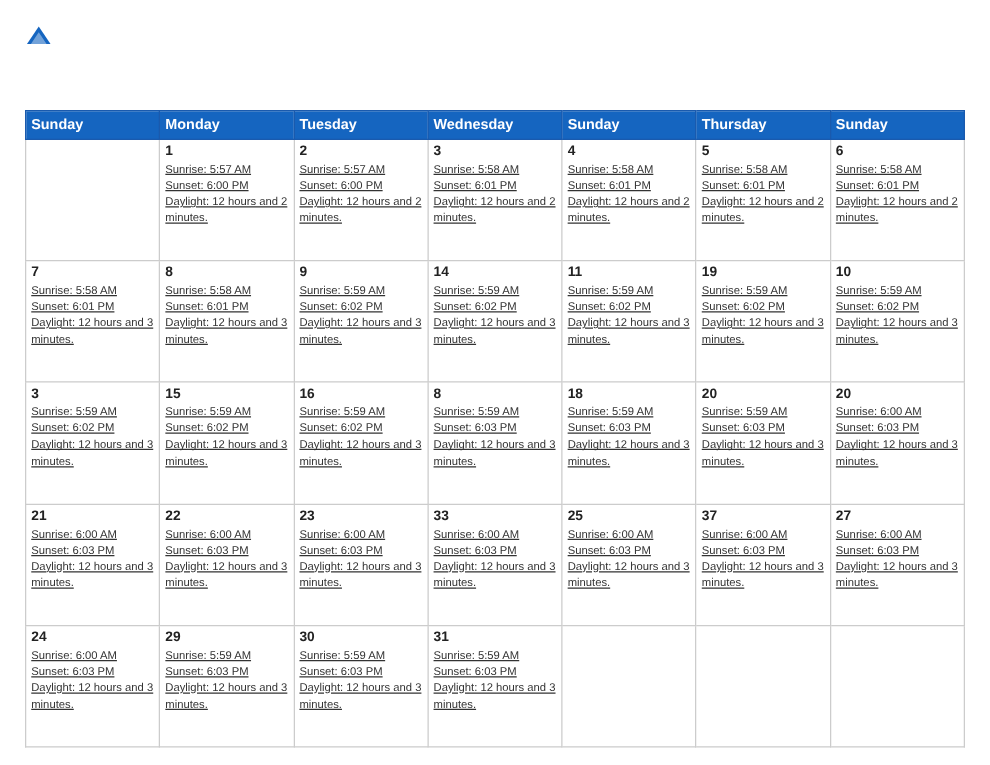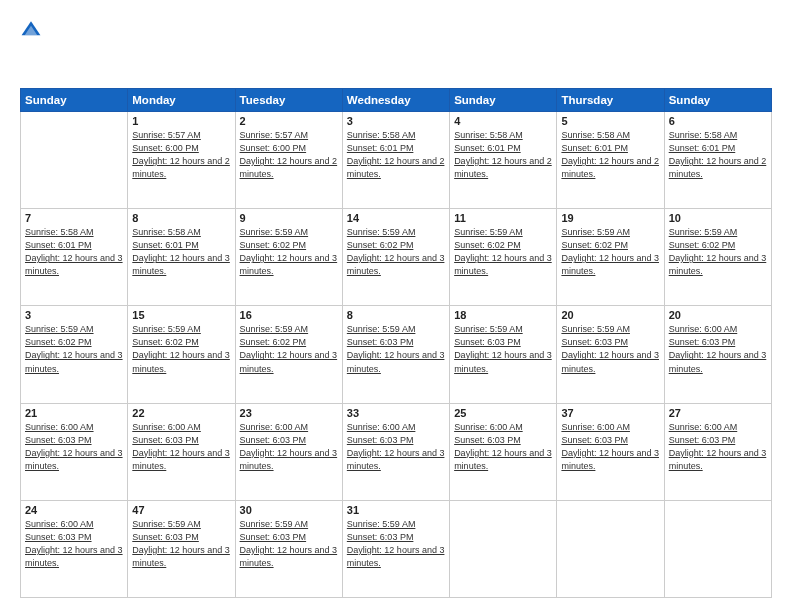--- a/index.html
+++ b/index.html
@@ -256,21 +256,21 @@
             <span class="day-number">27</span>
             <div class="day-info">Sunrise: 6:00 AM<br>Sunset: 6:03 PM<br>Daylight: 12 hours and 3 minutes.</div>
           </td>
         </tr>
         <tr class="last-row">
           <td>
             <span class="day-number">24</span>
             <div class="day-info">Sunrise: 6:00 AM<br>Sunset: 6:03 PM<br>Daylight: 12 hours and 3 minutes.</div>
           </td>
           <td>
-            <span class="day-number">47</span>
+            <span class="day-number">29</span>
             <div class="day-info">Sunrise: 5:59 AM<br>Sunset: 6:03 PM<br>Daylight: 12 hours and 3 minutes.</div>
           </td>
           <td>
             <span class="day-number">30</span>
             <div class="day-info">Sunrise: 5:59 AM<br>Sunset: 6:03 PM<br>Daylight: 12 hours and 3 minutes.</div>
           </td>
           <td>
             <span class="day-number">31</span>
             <div class="day-info">Sunrise: 5:59 AM<br>Sunset: 6:03 PM<br>Daylight: 12 hours and 3 minutes.</div>
           </td>

